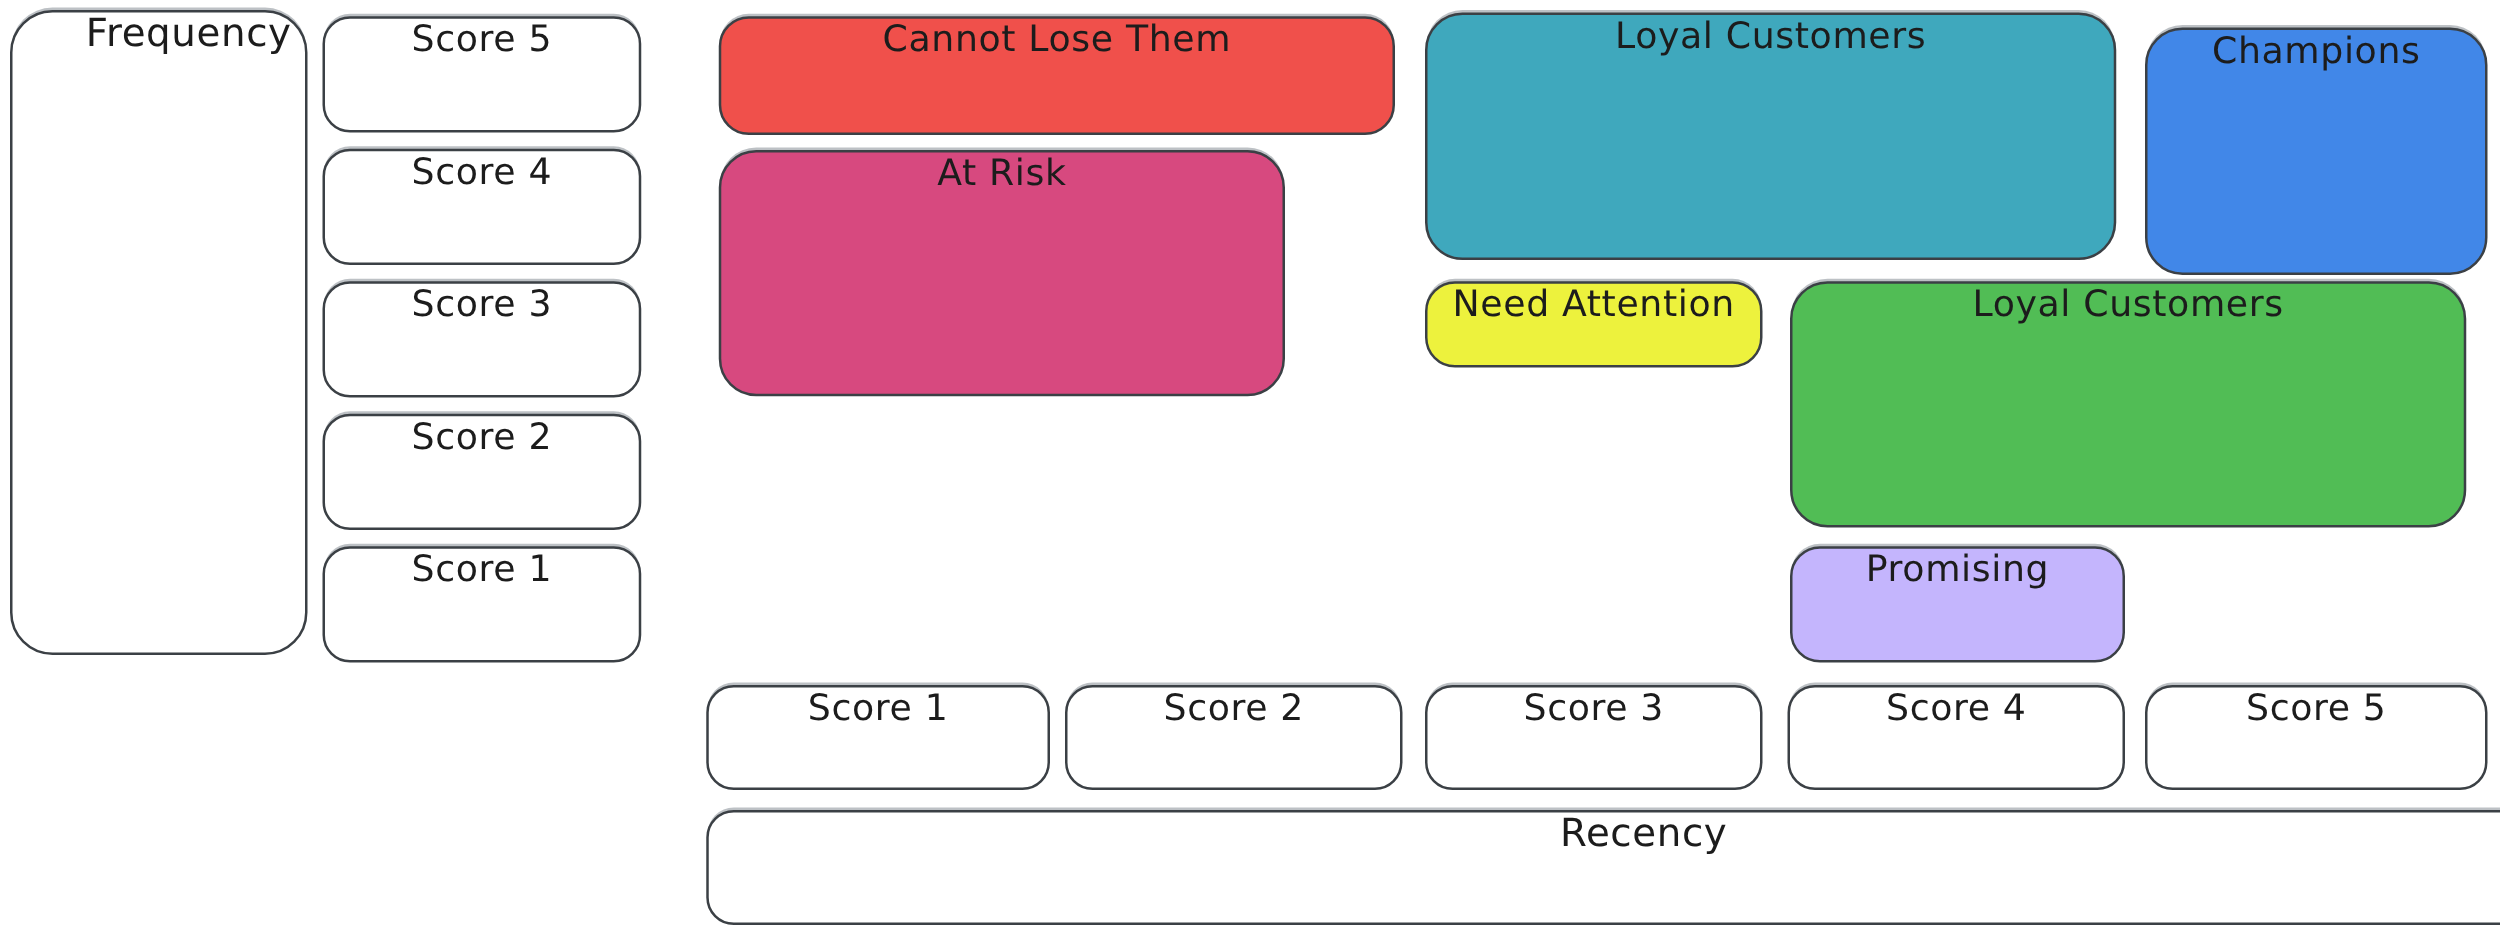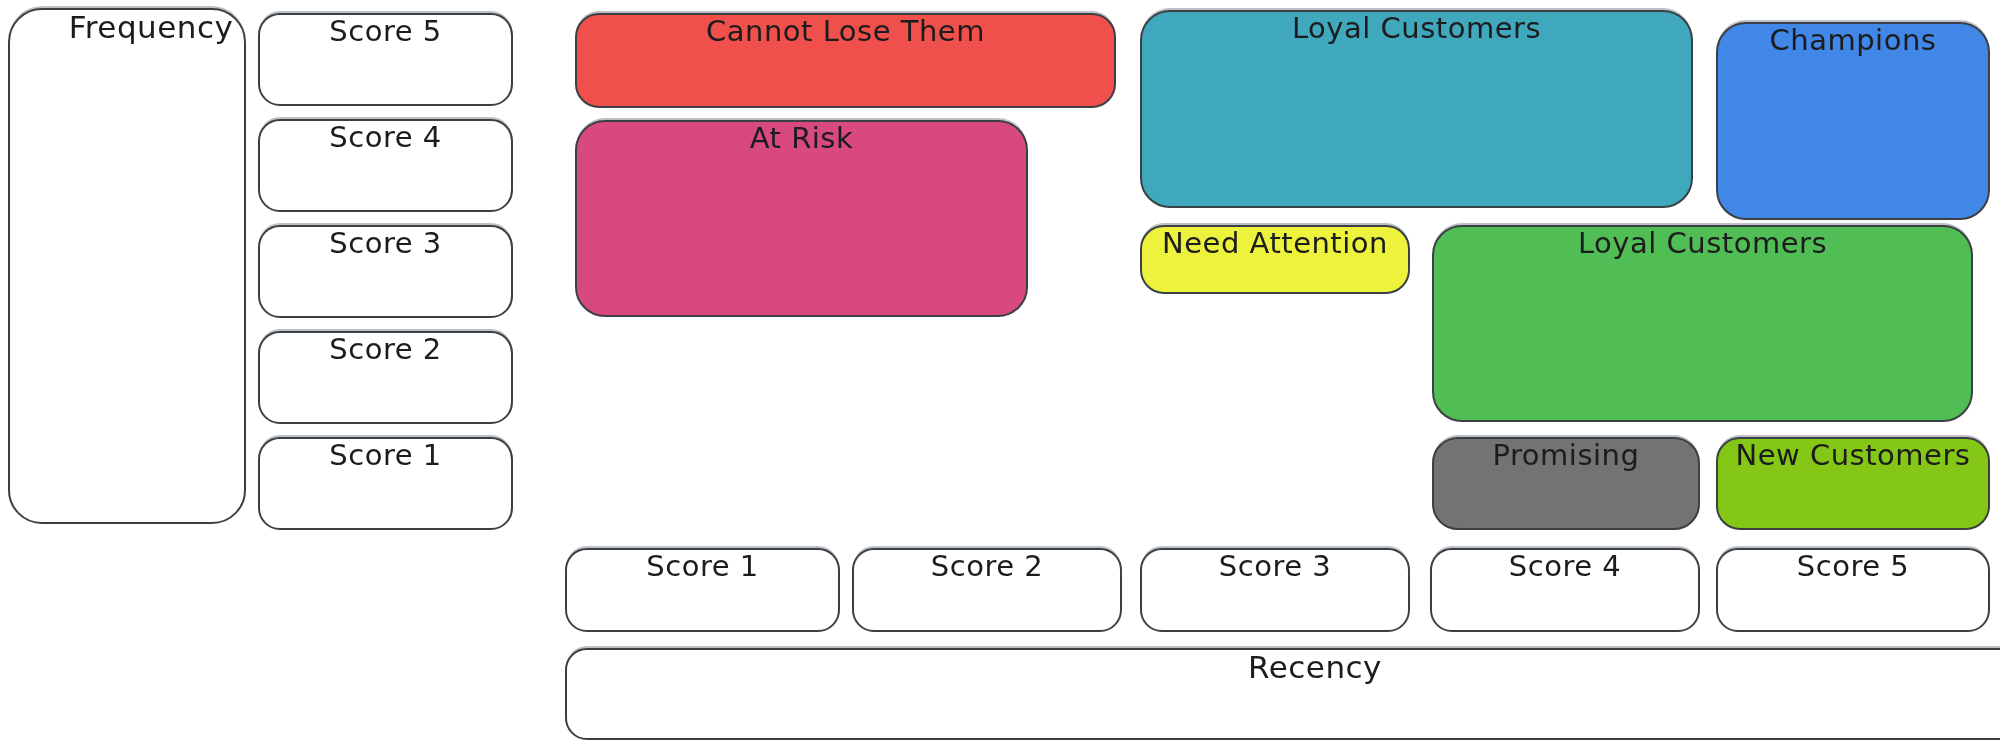--- a/index.html
+++ b/index.html
@@ -98,25 +98,22 @@
   </div>
   <div class="box seg seg-champions" style="background: rgb(65, 135, 232);">
     <span>Champions</span>
   </div>
   <div class="box seg seg-need-attn" style="background: rgb(237, 242, 61);">
     <span>Need Attention</span>
   </div>
   <div class="box seg seg-loyal-green" style="background: rgb(81, 189, 85);">
     <span>Loyal Customers</span>
   </div>
-  <div class="box seg seg-promising" style="background: #737373; border-radius: 26px;">
+  <div class="box seg seg-promising" style="background: #c4b5fd;">
     <span>Promising</span>
-  </div>
-  <div class="box seg seg-new-customers" style="background: rgb(133, 199, 22);">
-    <span>New Customers</span>
   </div>
 
   <div class="box rscore rscore-1">
     <span>Score 1</span>
   </div>
   <div class="box rscore rscore-2">
     <span>Score 2</span>
   </div>
   <div class="box rscore rscore-3">
     <span>Score 3</span>

